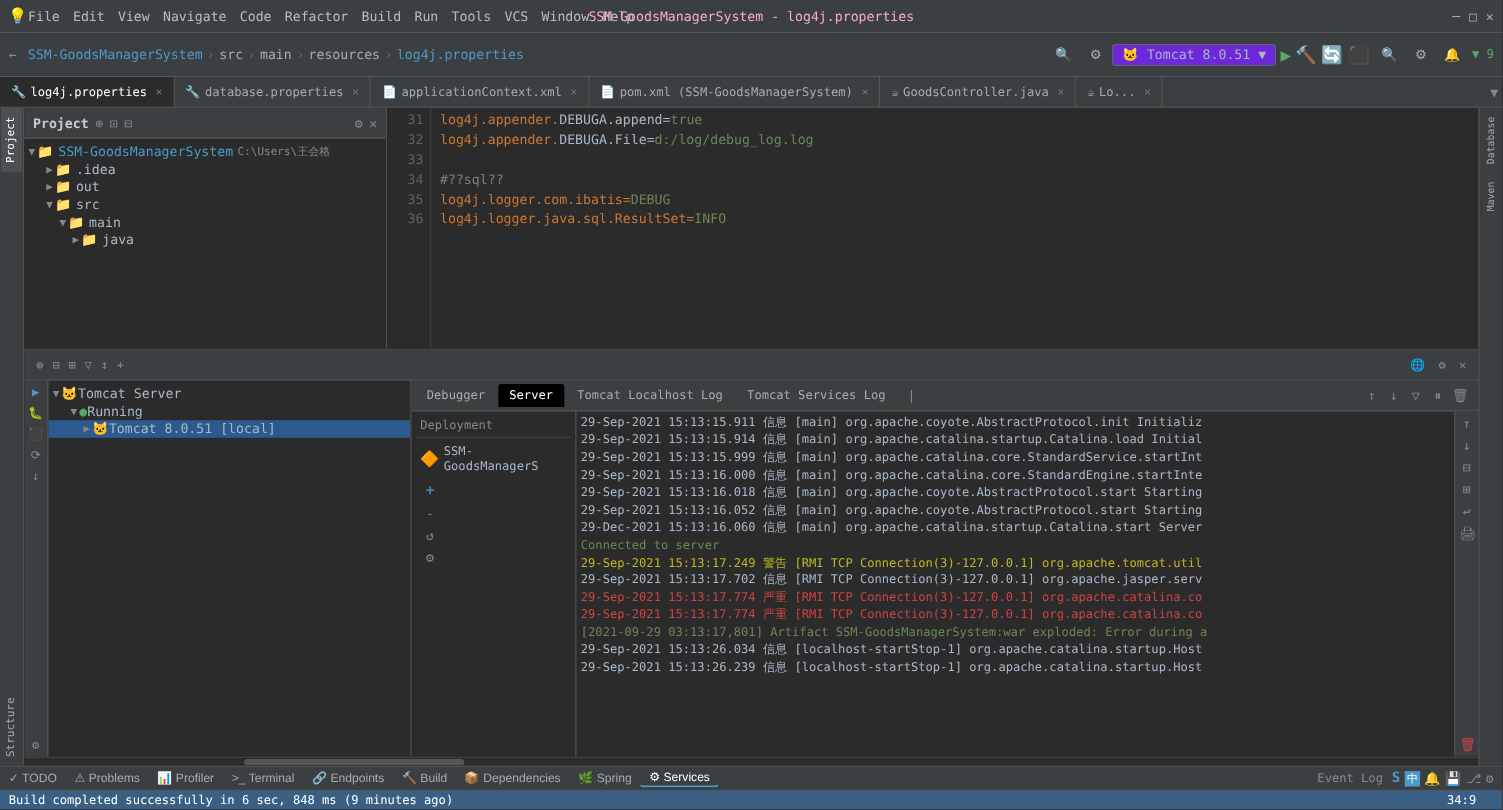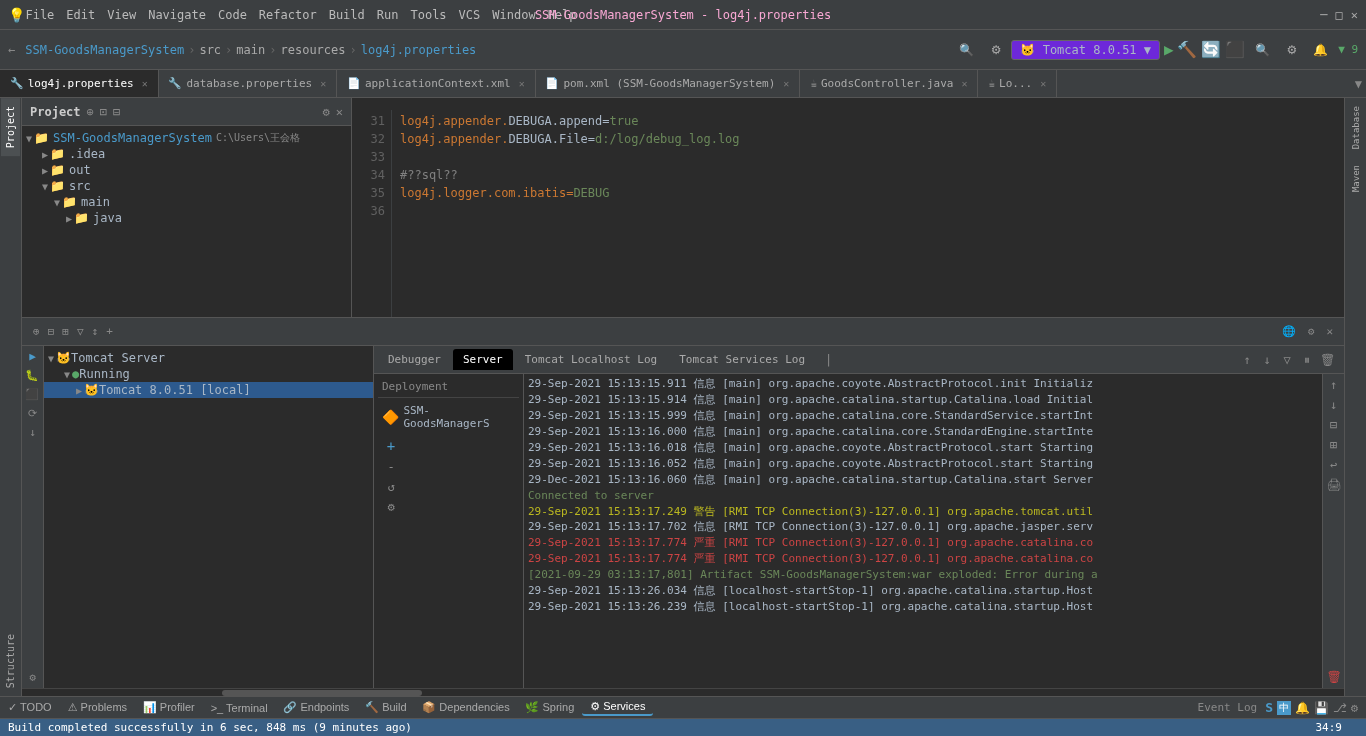--- a/index.html
+++ b/index.html
@@ -244,21 +244,20 @@
       padding: 0 8px;
       gap: 6px;
       border-bottom: 1px solid #555;
     }
 
     #code-section {
       flex: 1;
       background: #2b2b2b;
       display: flex;
       flex-direction: column;
-      margin-top: 12px;
     }
 
     
     #services-section {
       flex: 1;
       display: flex;
       flex-direction: column;
       background: #2b2b2b;
     }
 
@@ -574,20 +573,21 @@
               <div>34</div>
               <div>35</div>
               <div>36</div>
             </div>
             <div id="code-content">
               <div class="code-line"><span class="code-key">log4j.appender.</span><span style="color:#a9b7c6;">DEBUGA.append=</span><span class="code-val">true</span></div>
               <div class="code-line"><span class="code-key">log4j.appender.</span><span style="color:#a9b7c6;">DEBUGA.File=</span><span class="code-val">d:/log/debug_log.log</span></div>
               <div class="code-line">&nbsp;</div>
               <div class="code-line code-comment"><span>#??sql??</span></div>
               <div class="code-line"><span class="code-key">log4j.logger.com.ibatis=</span><span class="code-val">DEBUG</span></div>
+              <div class="code-line"><span class="code-key">log4j.logger.java.sql.ResultSet=</span><span class="code-val">INFO</span></div>
             </div>
           </div>
         </div>
 
       </div>
 
       <div id="services-section">
         <div id="services-header">
           <div class="services-tree-controls">
             <span class="stc-btn">⊕</span>

